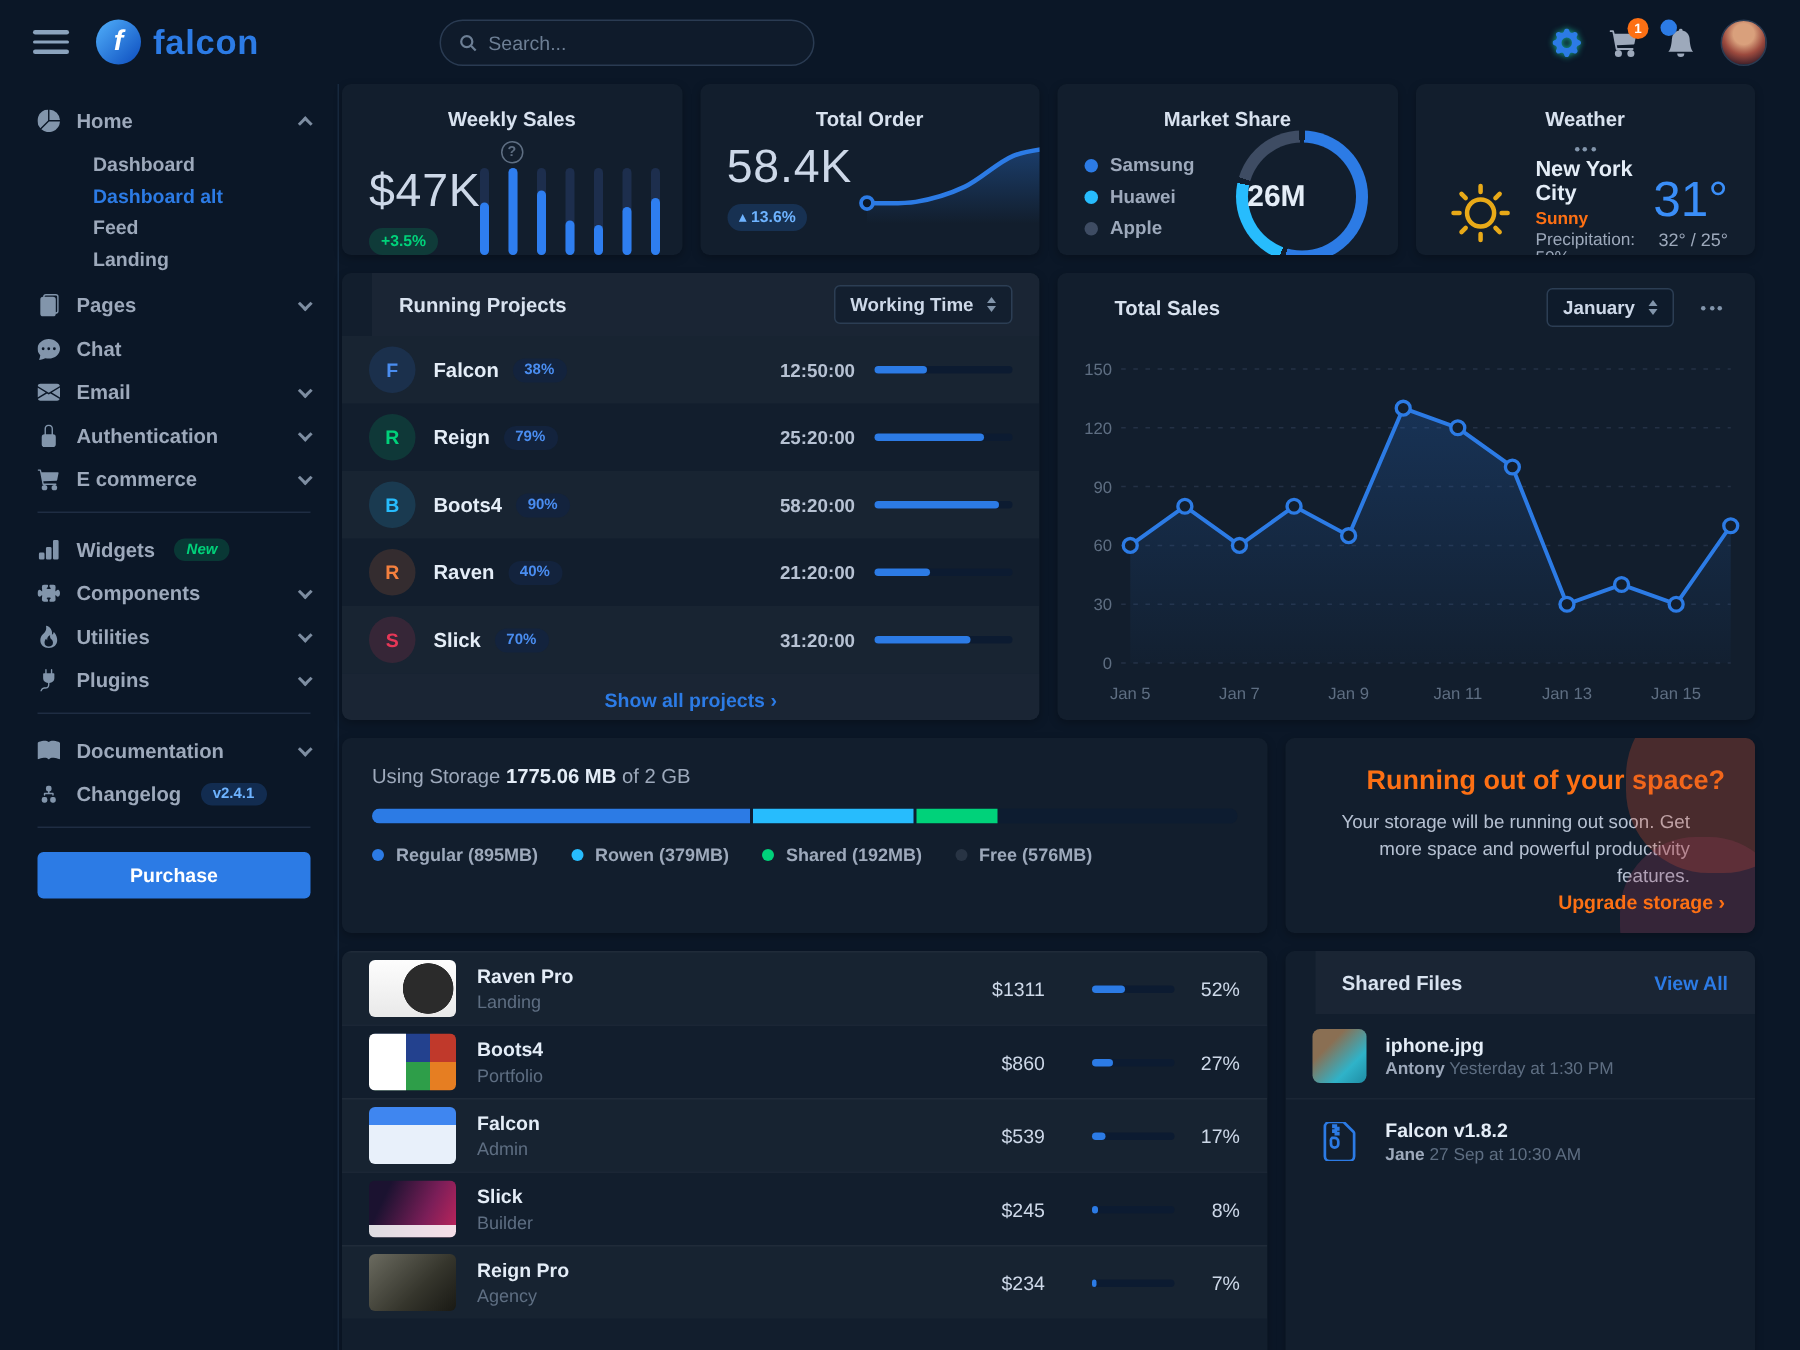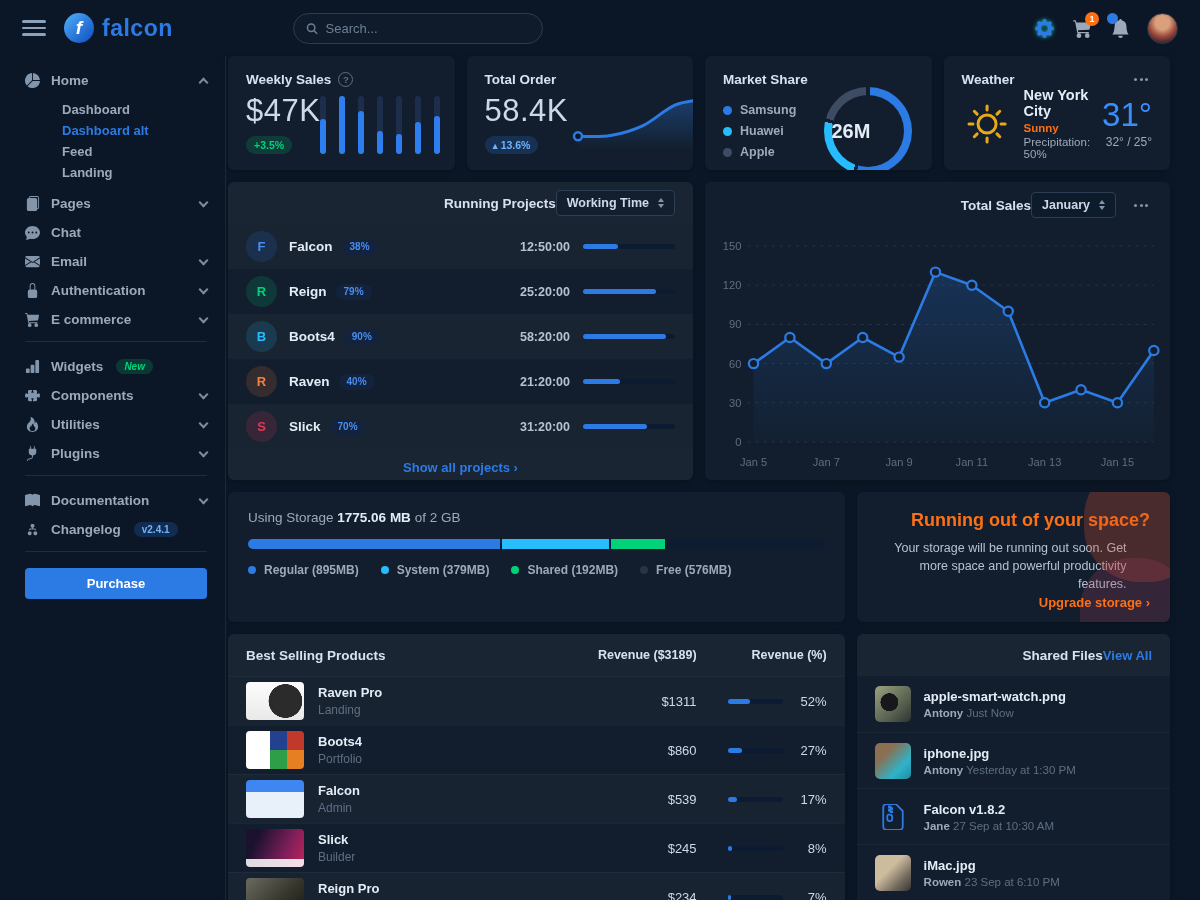--- a/index.html
+++ b/index.html
@@ -46,21 +46,21 @@
   .main { position:absolute; left:228px; top:56px; right:30px; bottom:0; }
   .row { display:grid; gap:12px; }
   .row1 { grid-template-columns:repeat(4,1fr); height:114px; }
   .row2 { grid-template-columns:1fr 1fr; height:298px; margin-top:12px; }
   .row3 { grid-template-columns:66.3fr 33.7fr; height:130px; margin-top:12px; }
   .row4 { grid-template-columns:66.3fr 33.7fr; height:300px; margin-top:12px; }
   .card { background:#121e2d; border-radius:6px; box-shadow:0 2px 6px rgba(0,0,0,.25); overflow:hidden; position:relative; }
   .card-title { font-size:13.5px; font-weight:bold; color:#d8e2ef; }
   
   .stat-card { padding:16px 18px; display:flex; flex-direction:column; }
-  .stat-head { display:flex; align-items:center; gap:7px; }
+  .stat-head { display:flex; align-items:center; gap:7px;flex-direction:column; }
   .help-ic { width:15px; height:15px; border-radius:50%; border:1.5px solid #5e6e82; color:#5e6e82; font-size:9.5px; font-weight:bold; display:flex; align-items:center; justify-content:center; }
   .stat-body { display:flex; align-items:flex-end; justify-content:space-between; flex:1; }
   .big-num { font-size:31px; font-weight:500; color:#cdd8e8; letter-spacing:.5px; }
   .badge-soft { display:inline-block; margin-top:7px; font-size:10.5px; font-weight:bold; padding:3px 8px; border-radius:10px; }
   .badge-green { background:rgba(0,210,122,.16); color:#00d27a; }
   .badge-blue { background:rgba(44,123,229,.2); color:#6eb3ff; }
   .wbars { display:flex; align-items:flex-end; gap:13px; height:60px; margin-right:4px; }
   .wbar { width:6px; height:58px; background:#1d2e4d; border-radius:3px; position:relative; }
   .wbar i { position:absolute; bottom:0; left:0; right:0; background:#2e7ef0; border-radius:3px; }
   
@@ -73,21 +73,21 @@
   
   .weather-body { display:flex; flex:1; align-items:center; gap:12px; }
   .w-city { font-size:14.5px; font-weight:bold; color:#e4edf7; }
   .w-cond { color:#fd7014; font-size:11.5px; font-weight:bold; margin-top:3px; }
   .w-prec { color:#9da9bb; font-size:11.5px; margin-top:2px; }
   .w-temp { font-size:33px; font-weight:500; color:#3a8ef8; line-height:1; text-align:right; }
   .w-range { color:#9da9bb; font-size:12px; margin-top:4px; text-align:right; }
   .dots-menu { display:flex; gap:2.5px; cursor:pointer; padding:4px; }
   .dots-menu i { width:3px; height:3px; border-radius:50%; background:#8295ab; }
   
-  .chead { background:rgba(255,255,255,.035); padding:10px 18px; display:flex; align-items:center; justify-content:flex-end; min-height:42px; }
+  .chead { background:rgba(255,255,255,.035); padding:10px 18px; display:flex; align-items:center; justify-content:space-between; min-height:42px;margin-left:20px; }
   .select { border:1px solid #2c3e54; border-radius:4px; background:rgba(11,23,39,.4); color:#cdd8e8; font-size:12.5px; font-weight:bold; padding:5px 10px; display:flex; align-items:center; gap:9px; cursor:pointer; }
   .caret-ud { display:flex; flex-direction:column; gap:2px; }
   .caret-ud i { width:0; height:0; border-left:3.5px solid transparent; border-right:3.5px solid transparent; }
   .caret-ud .u { border-bottom:4px solid #8295ab; }
   .caret-ud .d { border-top:4px solid #8295ab; }
   
   .proj-rows { }
   .proj-row { display:flex; align-items:center; padding:0 18px; height:45px; }
   .proj-row:nth-child(odd) { background:rgba(255,255,255,.028); }
   .p-avatar { width:31px; height:31px; border-radius:50%; display:flex; align-items:center; justify-content:center; font-size:13px; font-weight:bold; margin-right:12px; flex:none; }
@@ -588,21 +588,21 @@
           <i style="width:18.5%;background:#27bcfd"></i>
           <i style="width:9.4%;background:#00d27a"></i>
         </div>
       <div class="st-legend" id="st-legend">
           <div class="st-leg-item">
             <span class="dot" style="width:8px;height:8px;background:#2c7be5"></span>
             <span>Regular (895MB)</span>
           </div>
           <div class="st-leg-item">
             <span class="dot" style="width:8px;height:8px;background:#27bcfd"></span>
-            <span>System (379MB)</span>
+            <span>Rowen (379MB)</span>
           </div>
           <div class="st-leg-item">
             <span class="dot" style="width:8px;height:8px;background:#00d27a"></span>
             <span>Shared (192MB)</span>
           </div>
           <div class="st-leg-item">
             <span class="dot" style="width:8px;height:8px;background:#283444"></span>
             <span>Free (576MB)</span>
           </div>
         </div>
@@ -611,25 +611,20 @@
       <div class="deco1"></div>
       <div class="deco2"></div>
       <div class="space-title">Running out of your space?</div>
       <div class="space-body">Your storage will be running out soon. Get more space and powerful productivity features.</div>
       <a class="space-link">Upgrade storage ›</a>
     </div>
   </div>
 
   <div class="row row4">
     <div class="card">
-      <div class="chead bs-head">
-        <span class="card-title" style="flex:1;">Best Selling Products</span>
-        <span class="bs-col" style="width:150px;text-align:right;">Revenue ($3189)</span>
-        <span class="bs-col" style="width:130px;text-align:right;">Revenue (%)</span>
-      </div>
       <div class="bs-rows" id="bs-rows">
           <div class="bs-row">
     <div class="thumb th-raven-pro"></div>
     <div>
       <div class="bs-name">Raven Pro</div>
       <div class="bs-cat">Landing</div>
     </div>
     <div class="bs-price">$1311</div>
     <div class="bs-pctwrap">
       <div class="bs-bar">
@@ -696,47 +691,33 @@
   </div>
         </div>
     </div>
     <div class="card">
       <div class="chead">
         <span class="card-title">Shared Files</span>
         <a class="link-blue">View All</a>
       </div>
       <div id="sf-items">
           <div class="sf-item">
-    <div class="sf-thumb sf-watch"></div>
-    <div>
-      <div class="sf-name">apple-smart-watch.png</div>
-      <div class="sf-meta"><span class="sf-author">Antony</span> <span class="sf-time">Just Now</span></div>
-    </div>
-  </div>
-          <div class="sf-item">
     <div class="sf-thumb sf-iphone"></div>
     <div>
       <div class="sf-name">iphone.jpg</div>
       <div class="sf-meta"><span class="sf-author">Antony</span> <span class="sf-time">Yesterday at 1:30 PM</span></div>
     </div>
   </div>
           <div class="sf-item">
     <div class="sf-thumb">
               <svg width="26" height="26" viewBox="0 0 16 16" fill="currentColor">
                 <path d="M4 0h5.293A1 1 0 0 1 10 .293L13.707 4a1 1 0 0 1 .293.707V14a2 2 0 0 1-2 2H4a2 2 0 0 1-2-2V2a2 2 0 0 1 2-2zm1.5 1.5V2h1v-.5h-1zm1 1V3h1v-.5h-1zm-1 1V4h1v-.5h-1zm1 1V5h1v-.5h-1zm-1.5 2a1.5 1.5 0 0 0-.5 1.5v1a1.5 1.5 0 1 0 3 0v-1A1.5 1.5 0 0 0 6 6.5h-1z" fill="none" stroke="currentColor" stroke-width="1.1"></path>
               </svg>
             </div>
     <div>
       <div class="sf-name">Falcon v1.8.2</div>
       <div class="sf-meta"><span class="sf-author">Jane</span> <span class="sf-time">27 Sep at 10:30 AM</span></div>
     </div>
   </div>
-          <div class="sf-item">
-    <div class="sf-thumb sf-imac"></div>
-    <div>
-      <div class="sf-name">iMac.jpg</div>
-      <div class="sf-meta"><span class="sf-author">Rowen</span> <span class="sf-time">23 Sep at 6:10 PM</span></div>
-    </div>
-  </div>
         </div>
     </div>
   </div>
 </div>
 
 </body></html>

